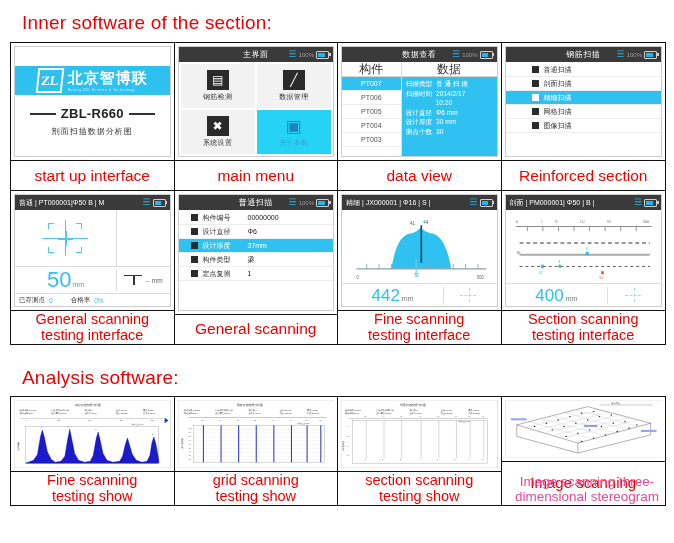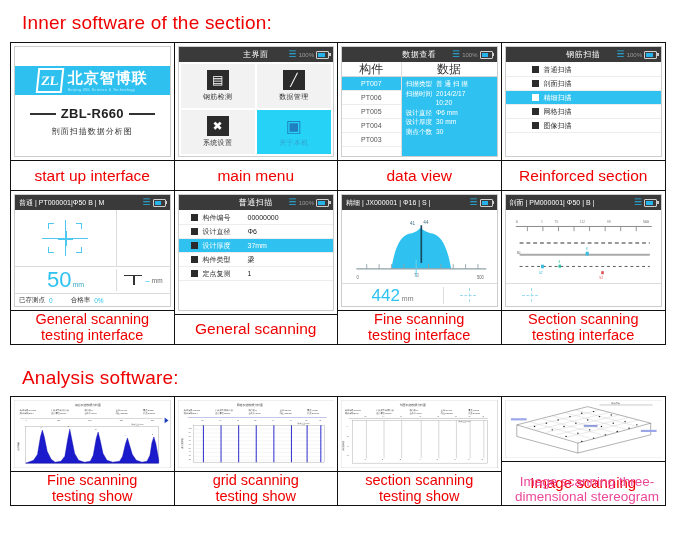--- a/index.html
+++ b/index.html
@@ -579,20 +579,24 @@
               <line x1="14" y1="48" x2="148" y2="48" stroke="#444" stroke-width="0.8" stroke-dasharray="3,3"></line>
               <rect x="36" y="46.5" width="3" height="3" fill="#3bbde0"></rect>
               <text x="34" y="54" font-size="3.4" fill="#3bbde0" font-family="Liberation Sans, sans-serif">62</text>
               <text x="54" y="45" font-size="3.6" fill="#2fbfa0" font-family="Liberation Sans, sans-serif">4</text>
               <rect x="54" y="46.5" width="2.6" height="2.6" fill="#2fbfa0"></rect>
               <rect x="98" y="52" width="2.6" height="2.6" fill="#e05050"></rect>
               <text x="96" y="59" font-size="3.4" fill="#e05050" font-family="Liberation Sans, sans-serif">52</text>
             </svg>
           </div>
           <div class="fs-bot">
+            <div class="fs-val">
+              <span class="num">400</span>
+              <span class="unit">mm</span>
+            </div>
             <div class="fs-ico">
               <span class="mini-cross"></span>
             </div>
           </div>
         </div>
       </div>
     </div>
     <div class="caption two">
       <span><span>Section scanning</span><br>
       <span>testing interface</span></span>

